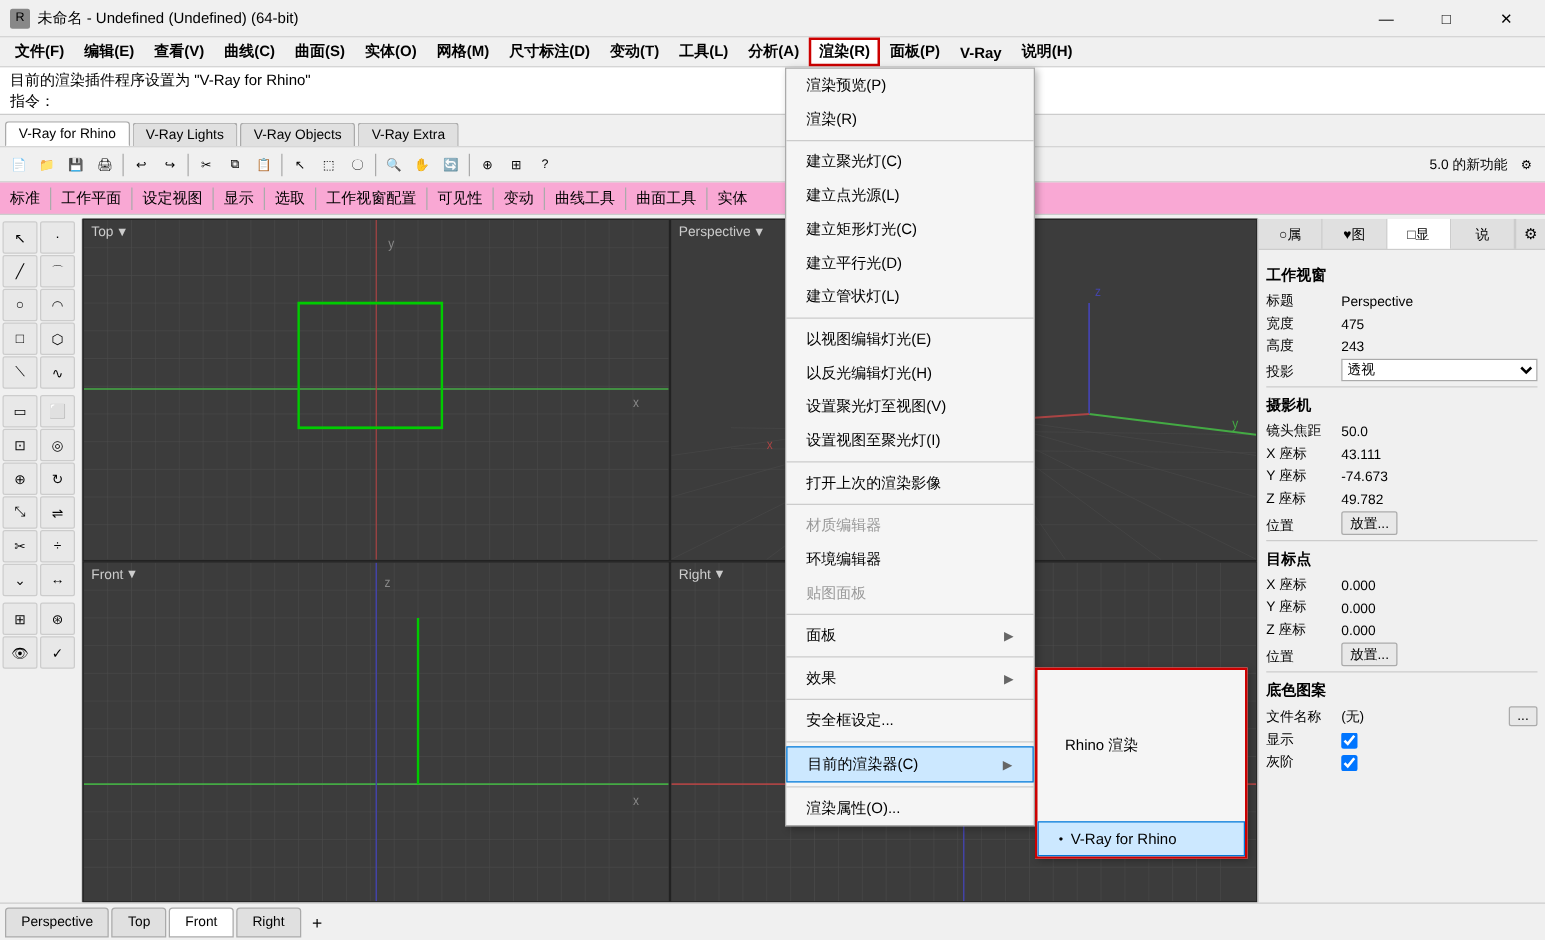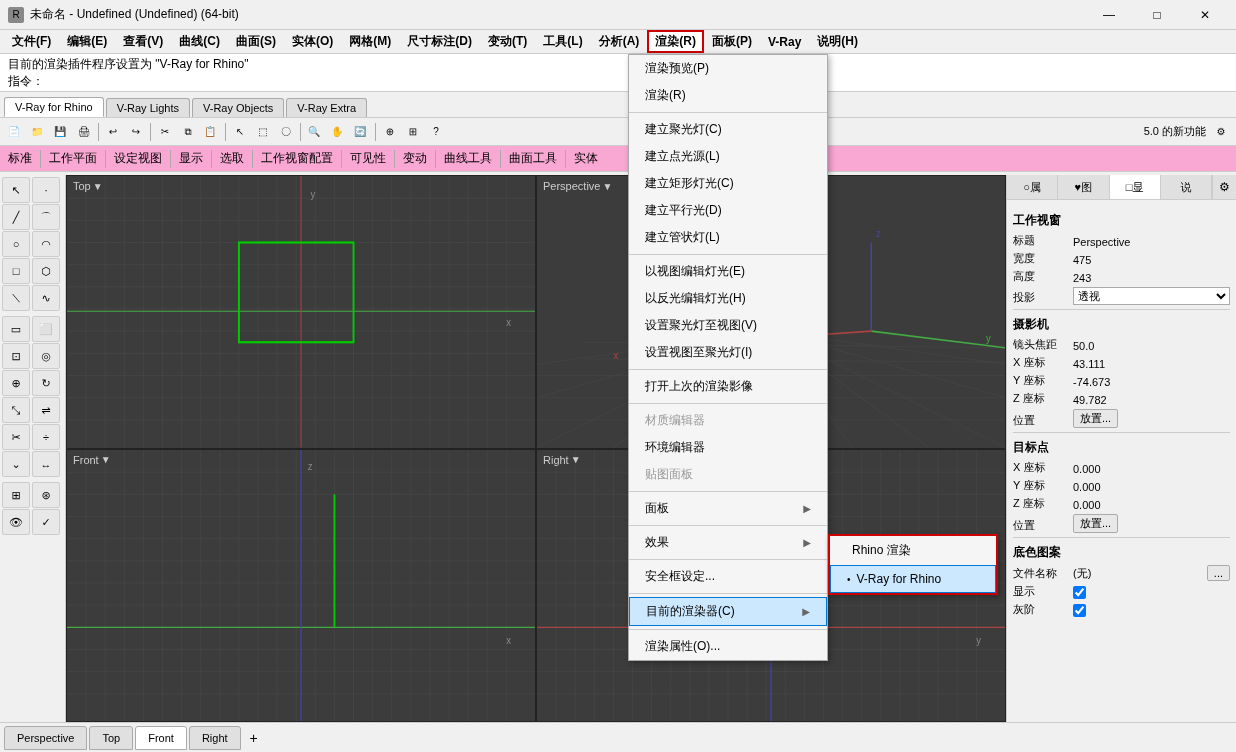--- a/index.html
+++ b/index.html
@@ -145,21 +145,21 @@
     .dd-separator { height: 1px; background: #ccc; margin: 3px 0; }
     .dd-arrow { font-size: 10px; color: #666; }
 
     
     #submenu-renderer {
       position: absolute; top: 534px; left: 828px; width: 170px;
       background: #f5f5f5; border: 1px solid #aaa; box-shadow: 2px 2px 6px rgba(0,0,0,0.3);
       z-index: 300;
     }
     .submenu-item {
-      padding: 6px 16px; font-size: 12px; cursor: pointer; display: flex; align-items: center; gap: 6px;
+      padding: 6px 16px; font-size: 12px; cursor: pointer; display: flex; align-items: center; gap: 6px; margin-top: 46px;
     }
     .submenu-item.selected { background: #fff; }
     .submenu-dot { font-size: 10px; }
 
     
     svg.grid-svg { position: absolute; inset: 0; width: 100%; height: 100%; }
   </style>
 </head>
 <body>
 

